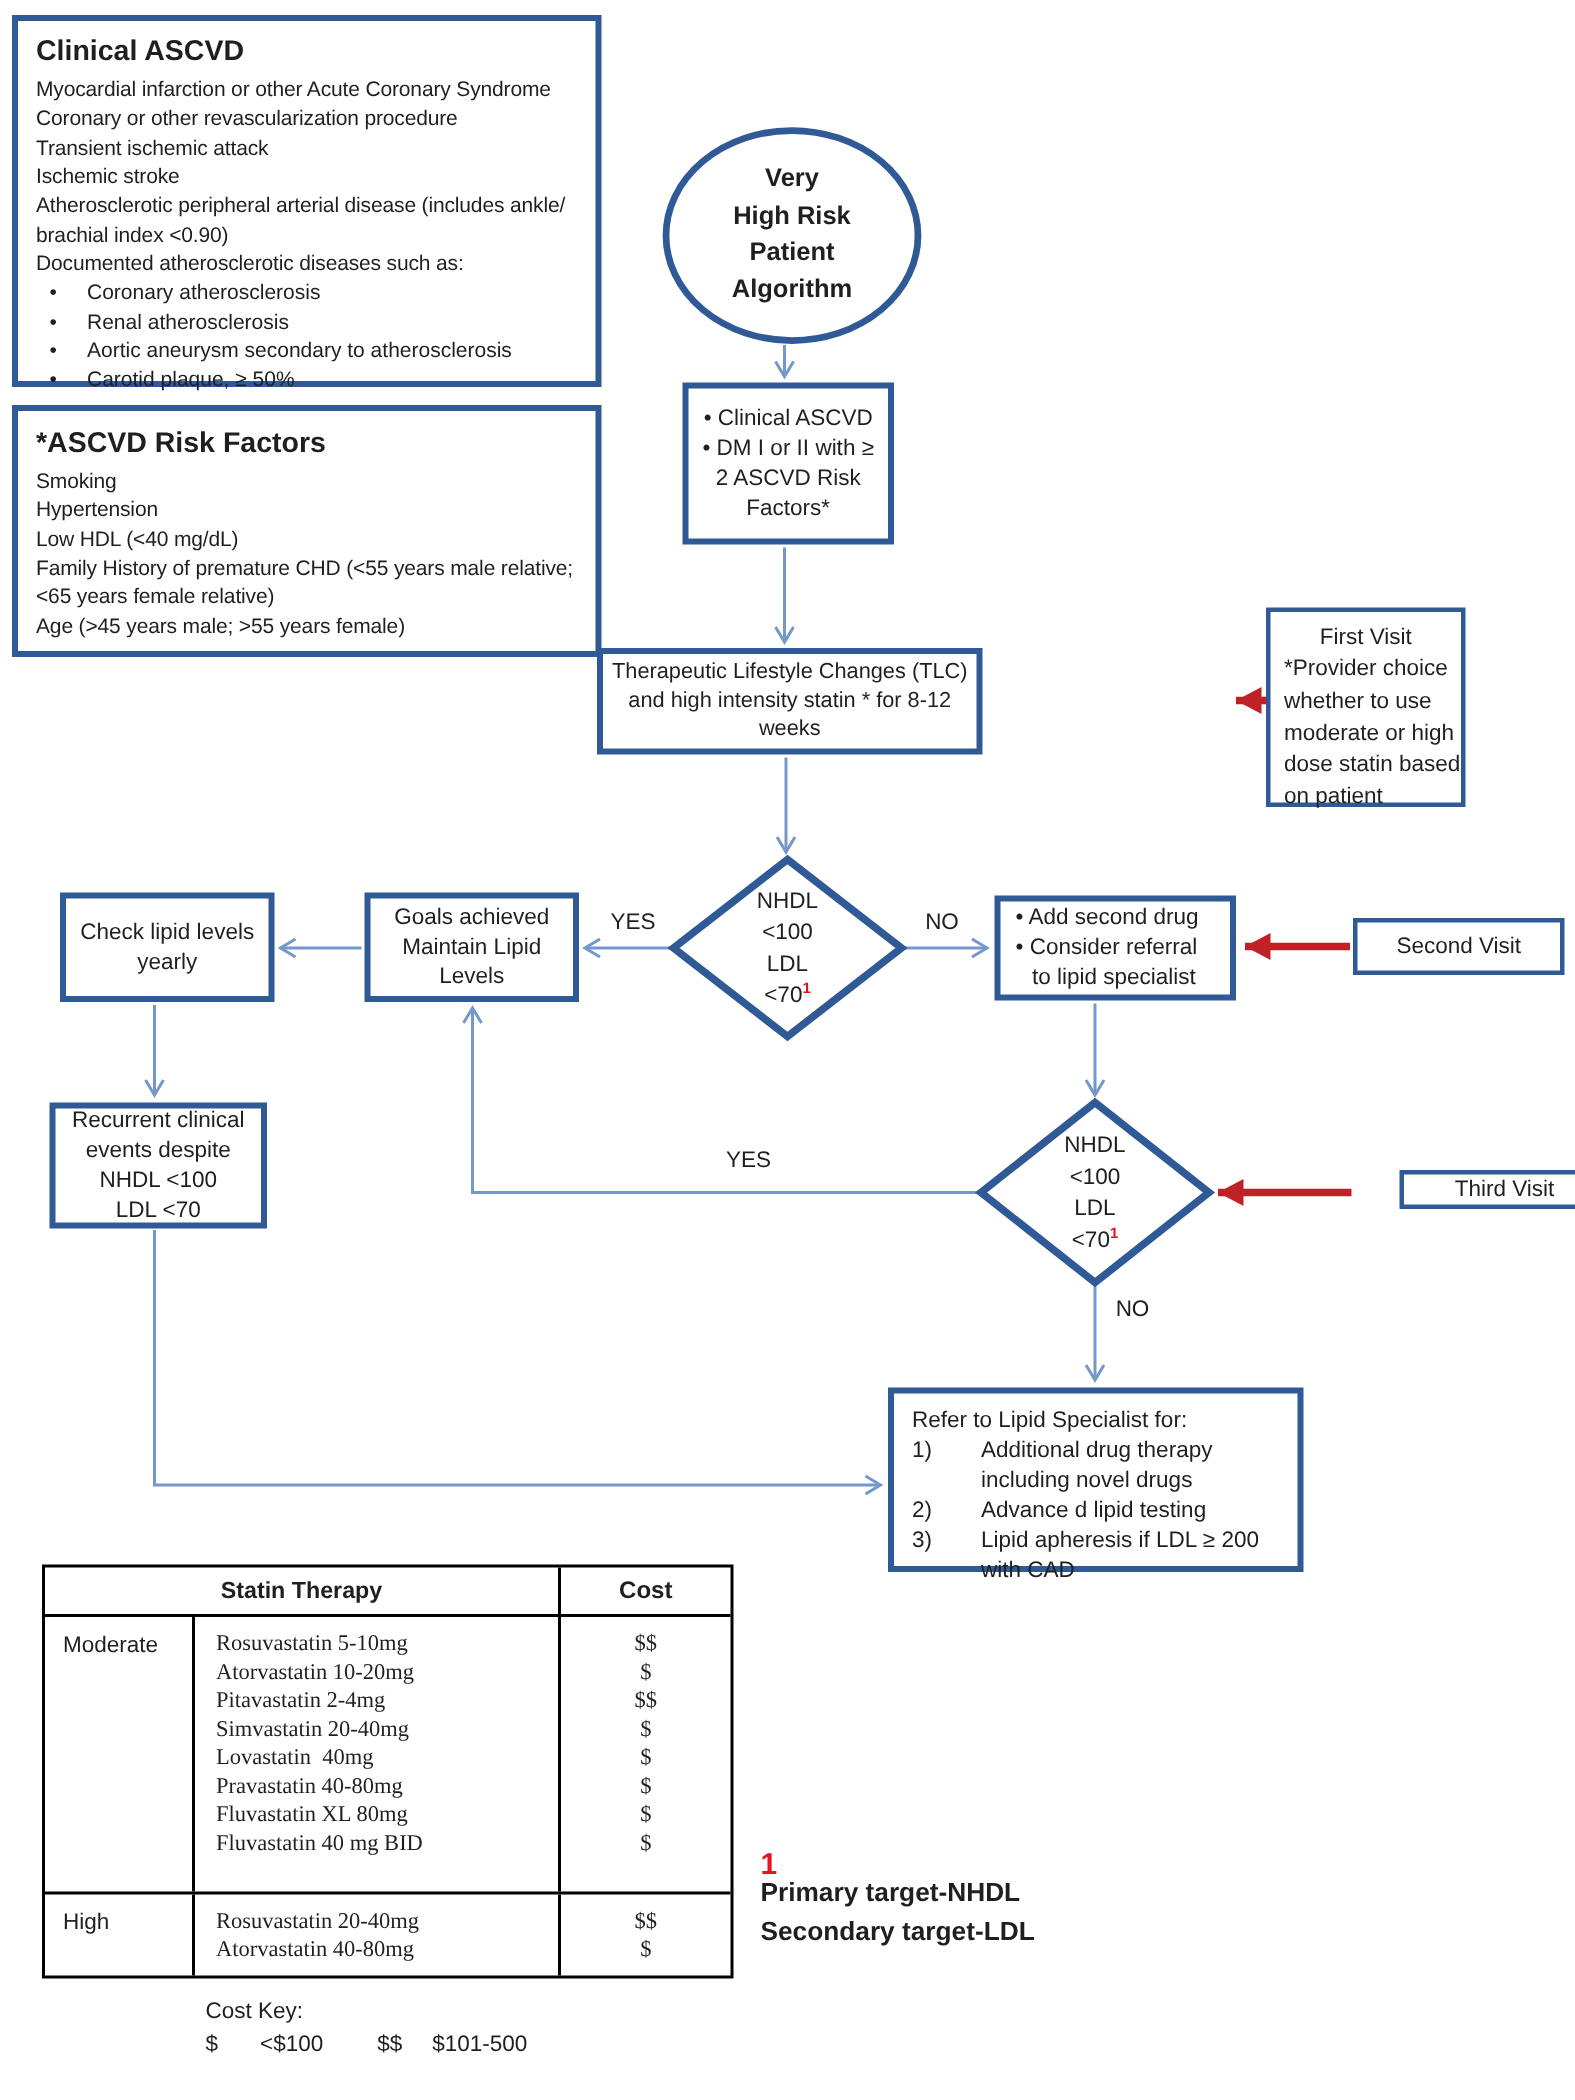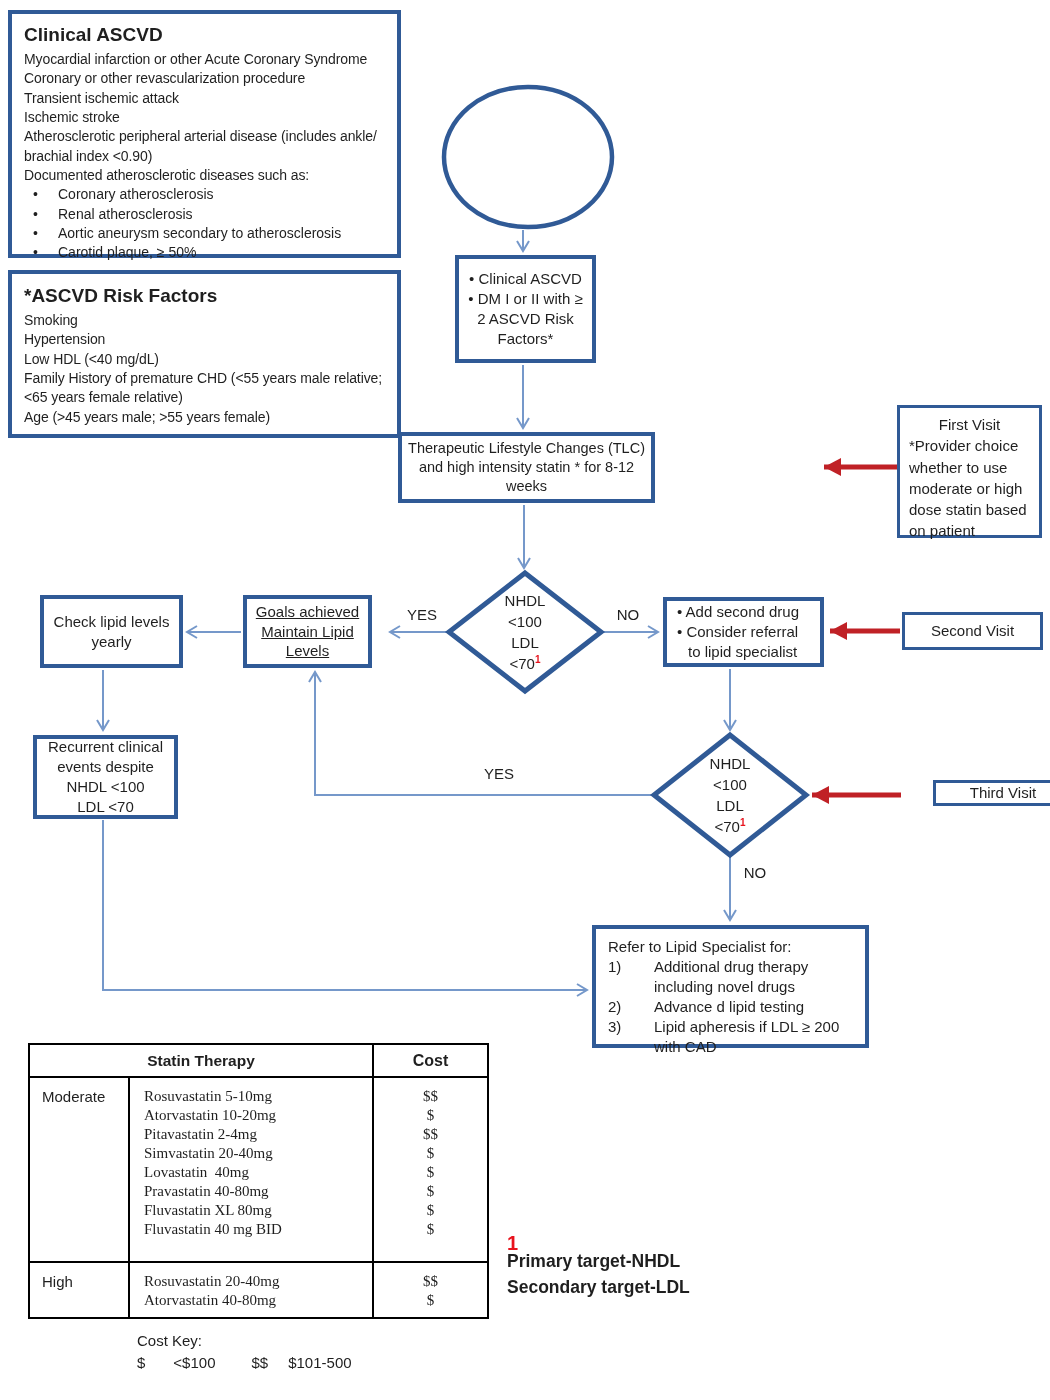--- a/index.html
+++ b/index.html
@@ -126,48 +126,54 @@
 
   <div class="box leftalign" style="left:8px;top:270px;width:393px;height:168px;padding:9px 12px;">
     <div class="panel-title">*ASCVD Risk Factors</div>
     <div class="panel-line">Smoking</div>
     <div class="panel-line">Hypertension</div>
     <div class="panel-line">Low HDL (&lt;40 mg/dL)</div>
     <div class="panel-line">Family History of premature CHD (&lt;55 years male relative; &lt;65 years  female relative)</div>
     <div class="panel-line">Age (&gt;45 years male; &gt;55 years female)</div>
   </div>
 
+  <div class="circle-text" style="left:448px;top:107px;width:160px;">
+    <div>Very</div>
+    <div>High Risk</div>
+    <div>Patient</div>
+    <div>Algorithm</div>
+  </div>
 
   <div class="box" style="left:455px;top:255px;width:141px;height:108px;padding:4px;">
     <div class="nowrap">• Clinical ASCVD</div>
     <div class="nowrap">• DM I or II with ≥</div>
     <div class="nowrap">2 ASCVD Risk</div>
     <div class="nowrap">Factors*</div>
   </div>
 
   <div class="box" style="left:398px;top:432px;width:257px;height:71px;padding:20px;font-size:14.5px;">
     <div class="nowrap">Therapeutic Lifestyle Changes (TLC)</div>
     <div class="nowrap">and high intensity statin * for 8-12</div>
     <div class="nowrap">weeks</div>
   </div>
 
-  <div class="box thin leftalign" style="left:897px;top:405px;width:145px;height:133px;padding:6px 9px;line-height:1.42;">
+  <div class="box thin leftalign" style="left:844px;top:405px;width:133px;height:133px;padding:6px 9px;line-height:1.42;">
     <div style="width:100%;text-align:center;">First Visit</div>
     <div class="nowrap">*Provider choice</div>
     <div class="nowrap">whether to use</div>
     <div class="nowrap">moderate or high</div>
     <div class="nowrap">dose statin based</div>
     <div class="nowrap">on patient</div>
   </div>
 
   <div class="box" style="left:40px;top:595px;width:143px;height:73px;padding:4px 6px;">
     <div>Check lipid levels yearly</div>
   </div>
 
-  <div class="box" style="left:243px;top:595px;width:129px;height:73px;padding:4px 8px;text-decoration:underline;">
+  <div class="box" style="left:243px;top:595px;width:143px;height:73px;padding:4px 8px;">
     <div>Goals achieved Maintain Lipid Levels</div>
   </div>
 
   <div class="diamond-text" style="left:465px;top:590px;width:120px;">
     <div>NHDL</div>
     <div>&lt;100</div>
     <div>LDL</div>
     <div><span>&lt;70</span><span class="supmark">1</span></div>
   </div>
 

